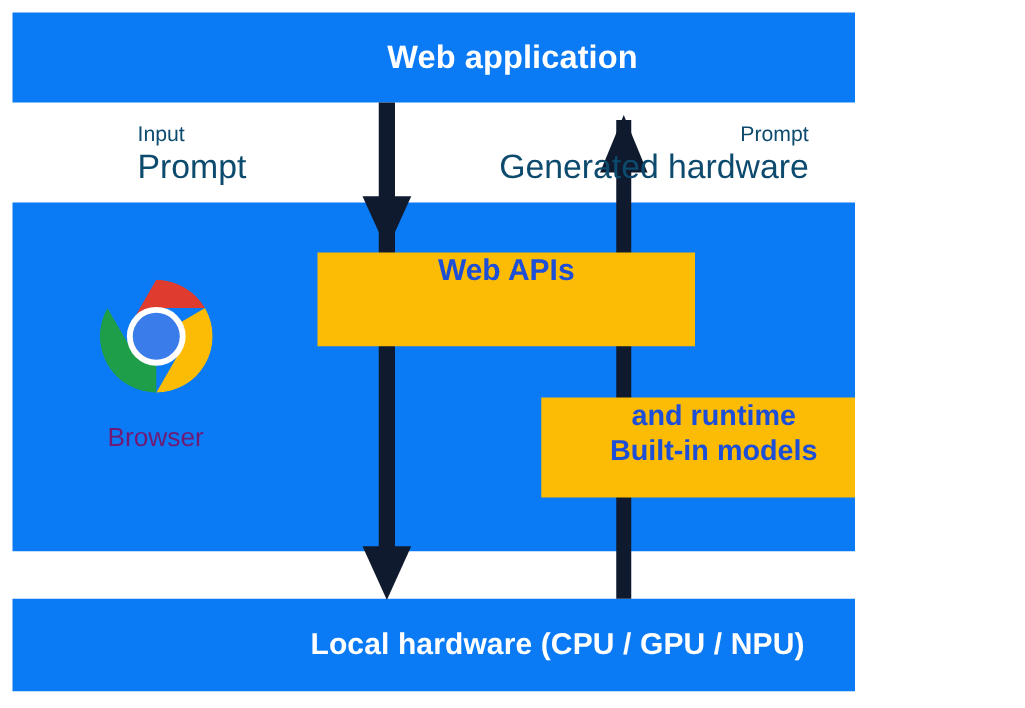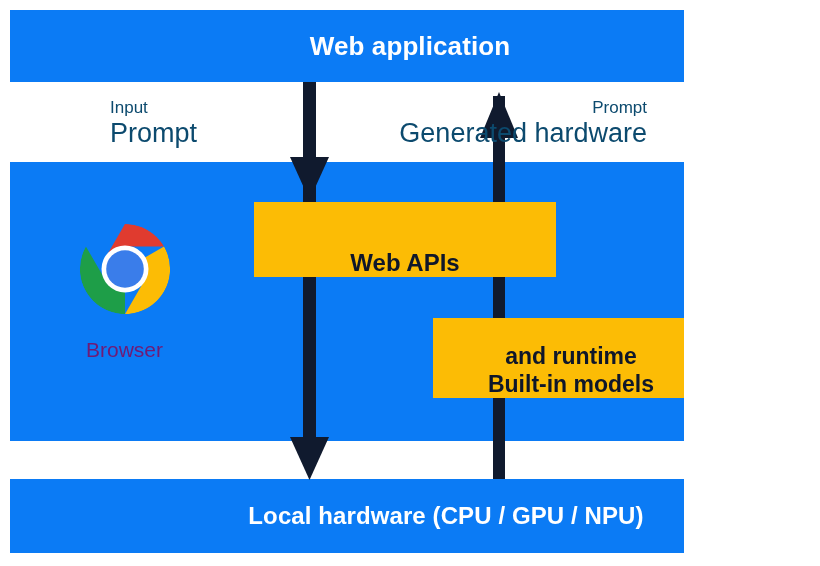--- a/index.html
+++ b/index.html
@@ -95,24 +95,24 @@
   #anno-output {
     right: 37px;
     top: 98px;
     text-align: right;
   }
 
   
   .ybox {
     position: absolute;
     background: #FCBC05;
-    color: #0f172a;
+    color: #1d4ed8;
     font-weight: bold;
     display: flex;
-    align-items: flex-end;
+    align-items: flex-start;
     justify-content: center;
     text-align: center;
     line-height: 1.22;
     box-sizing: border-box;
   }
   #box-web-apis {
     left: 254px;
     top: 202px;
     width: 302px;
     height: 75px;

